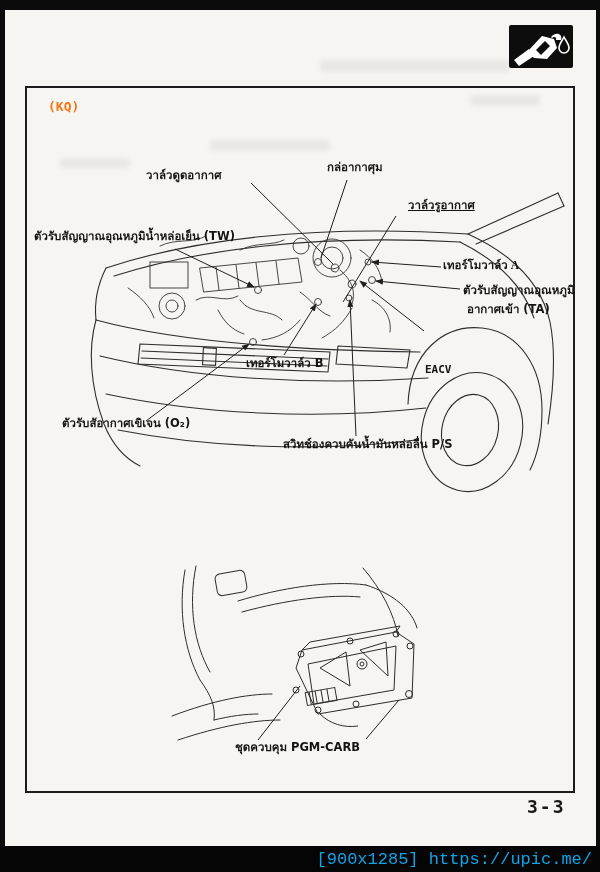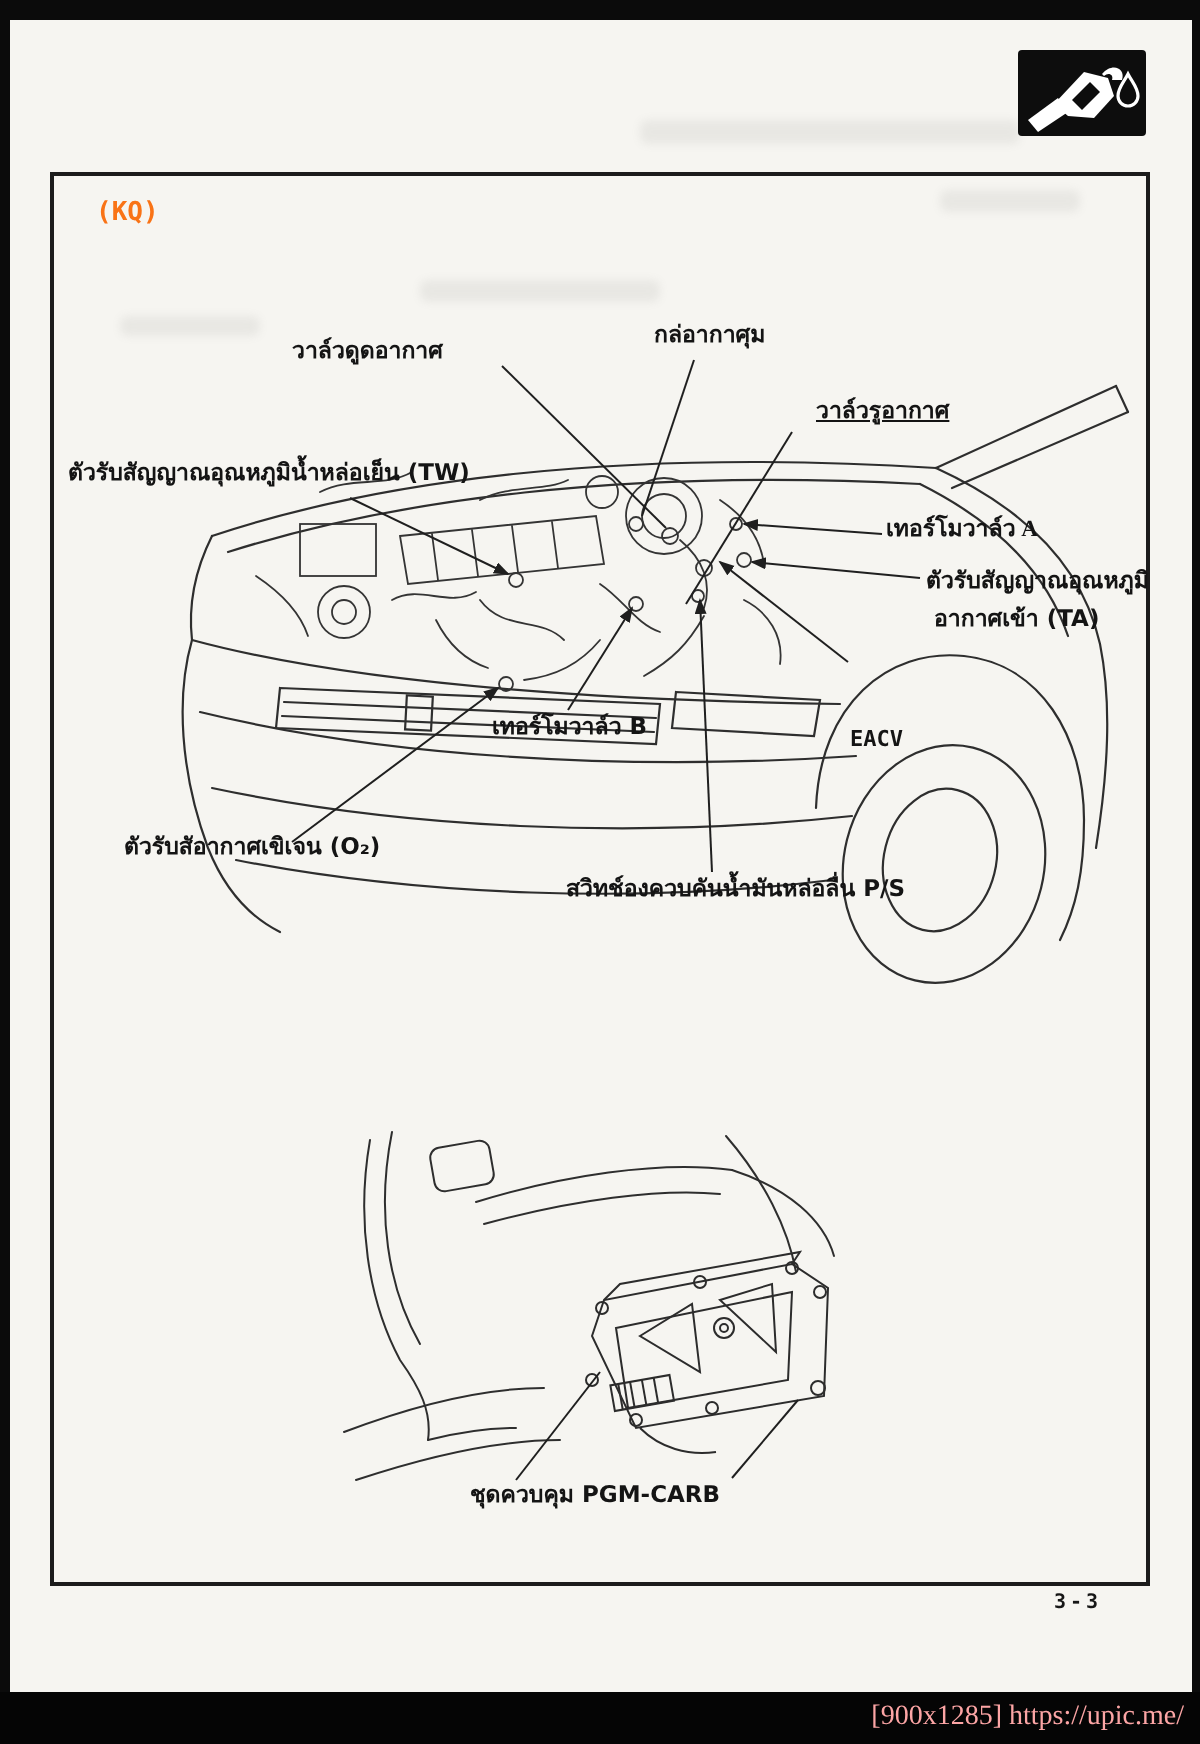--- a/index.html
+++ b/index.html
@@ -30,29 +30,29 @@
   svg.art{position:absolute;left:0;top:0;pointer-events:none;}
   .lbl{
     position:absolute;color:#141414;font-size:11.5px;font-weight:bold;
     line-height:1.35;white-space:nowrap;
     font-family:"DejaVu Sans", sans-serif;
   }
   .lbl.latin{font-family:"DejaVu Sans Mono", monospace;font-size:11px;}
   .pageno{
     position:absolute;left:527px;top:796px;
     font-family:"DejaVu Sans Mono", monospace;font-weight:bold;
-    font-size:10px;letter-spacing:2px;color:#161616;
+    font-size:18px;letter-spacing:2px;color:#161616;
   }
   .watermark-bar{
     position:absolute;left:0;top:846px;width:600px;height:26px;
     background:#050505;display:flex;align-items:center;justify-content:flex-end;
   }
   .watermark-bar span{
-    color:#fca5a5;font-size:14px;padding-right:8px;
-    font-family:Liberation Serif, serif;
+    color:#0ea5e9;font-size:17px;padding-right:8px;
+    font-family:Liberation Mono, monospace;
   }
 </style>
 </head>
 <body>
 
 <div class="page"></div>
 
 <div class="smudge" style="left:320px;top:60px;width:190px;height:12px;"></div>
 <div class="smudge" style="left:470px;top:95px;width:70px;height:11px;"></div>
 <div class="smudge" style="left:210px;top:140px;width:120px;height:11px;"></div>

